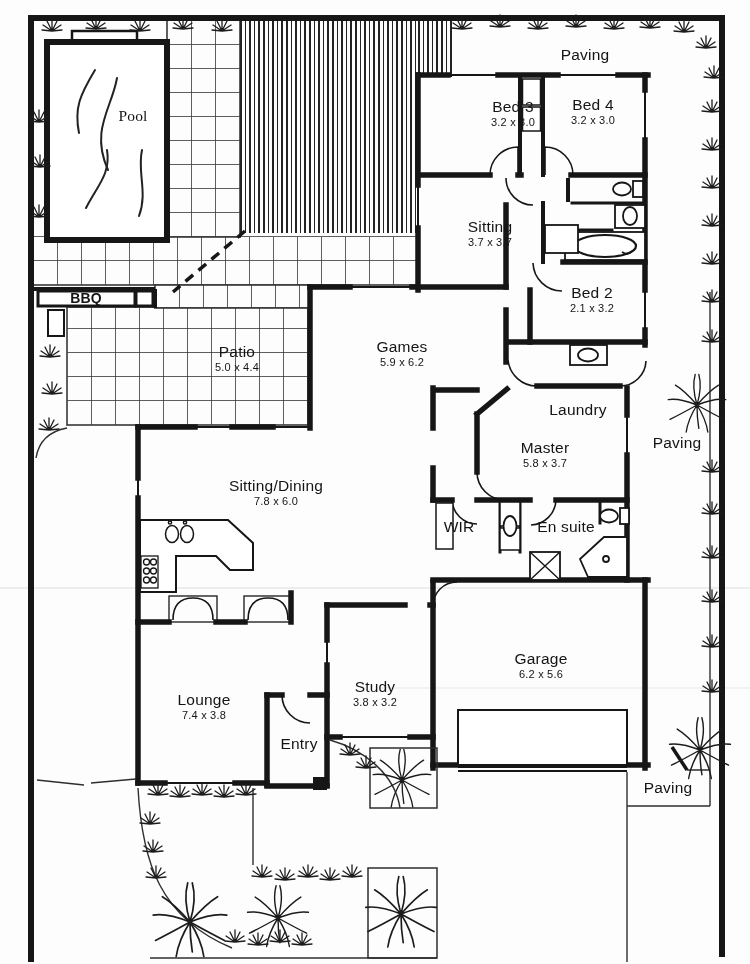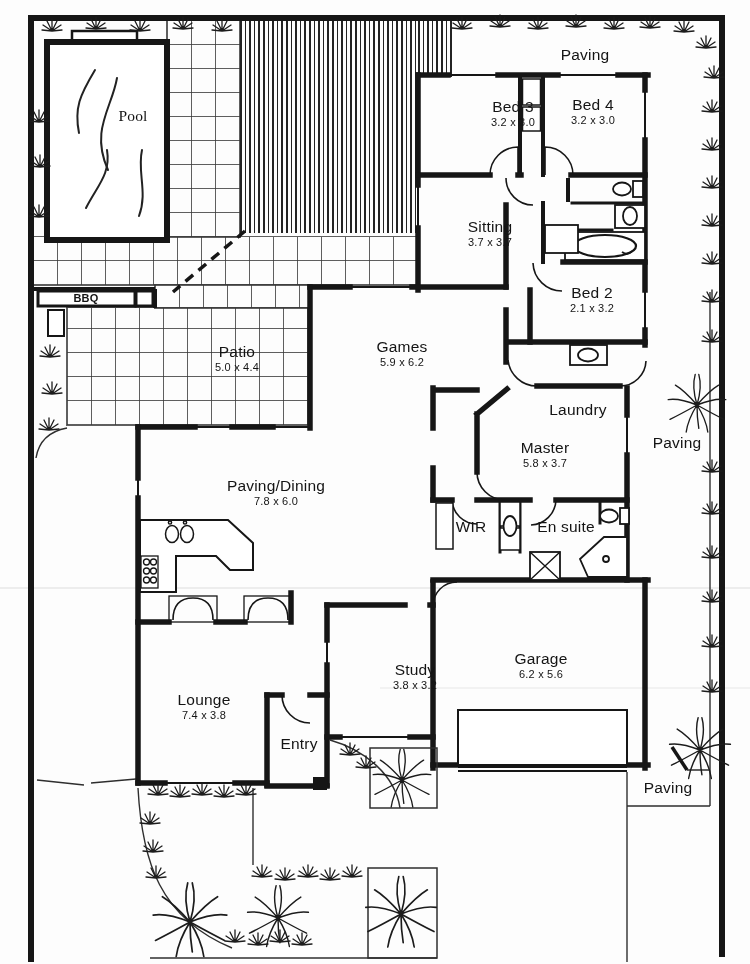--- a/index.html
+++ b/index.html
@@ -7,21 +7,21 @@
           font-family:"Liberation Sans",sans-serif;color:#141414;}
   .texture{position:absolute;pointer-events:none;}
   .tiles{background-image:
       repeating-linear-gradient(0deg, rgba(55,55,55,.8) 0 1px, transparent 1px 24px),
       repeating-linear-gradient(90deg, rgba(55,55,55,.8) 0 1px, transparent 1px 24px);
       outline:1px solid rgba(55,55,55,.8);}
   .stripes{background-image:repeating-linear-gradient(90deg,#232323 0 1.6px,transparent 1.6px 4.6px);}
   svg{position:absolute;left:0;top:0;}
   .lbl{position:absolute;transform:translate(-50%,-50%);text-align:center;
        font-size:15.5px;line-height:1.16;white-space:nowrap;font-weight:500;letter-spacing:.2px;}
-  .lbl.small{font-size:11px;font-weight:600;}
+  .lbl.small{font-size:14px;font-weight:600;}
   .lbl .dims{font-size:11px;font-weight:400;}
 </style>
 </head>
 <body>
 
 <div id="canvas">
 
   <div class="texture tiles" style="left:167px;top:20px;width:73px;height:217px;"></div>
   <div class="texture tiles" style="left:33px;top:237px;width:385px;height:48px;"></div>
   <div class="texture tiles" style="left:155px;top:285px;width:155px;height:23px;"></div>
@@ -325,34 +325,34 @@
     <div>Laundry</div>
   </div>
   <div class="lbl" style="left:545px;top:454px;">
     <div>Master</div>
     <div class="dims">5.8 x 3.7</div>
   </div>
   <div class="lbl" style="left:677px;top:443px;">
     <div>Paving</div>
   </div>
   <div class="lbl" style="left:276px;top:492px;">
-    <div>Paving/Dining</div>
+    <div>Sitting/Dining</div>
     <div class="dims">7.8 x 6.0</div>
   </div>
-  <div class="lbl" style="left:471px;top:527px;">
+  <div class="lbl" style="left:459px;top:527px;">
     <div>WIR</div>
   </div>
   <div class="lbl" style="left:566px;top:527px;">
     <div>En suite</div>
   </div>
   <div class="lbl" style="left:541px;top:665px;">
     <div>Garage</div>
     <div class="dims">6.2 x 5.6</div>
   </div>
-  <div class="lbl" style="left:375px;top:676px;margin-left:40px;">
+  <div class="lbl" style="left:375px;top:693px;">
     <div>Study</div>
     <div class="dims">3.8 x 3.2</div>
   </div>
   <div class="lbl" style="left:204px;top:706px;">
     <div>Lounge</div>
     <div class="dims">7.4 x 3.8</div>
   </div>
   <div class="lbl" style="left:299px;top:744px;">
     <div>Entry</div>
   </div>

